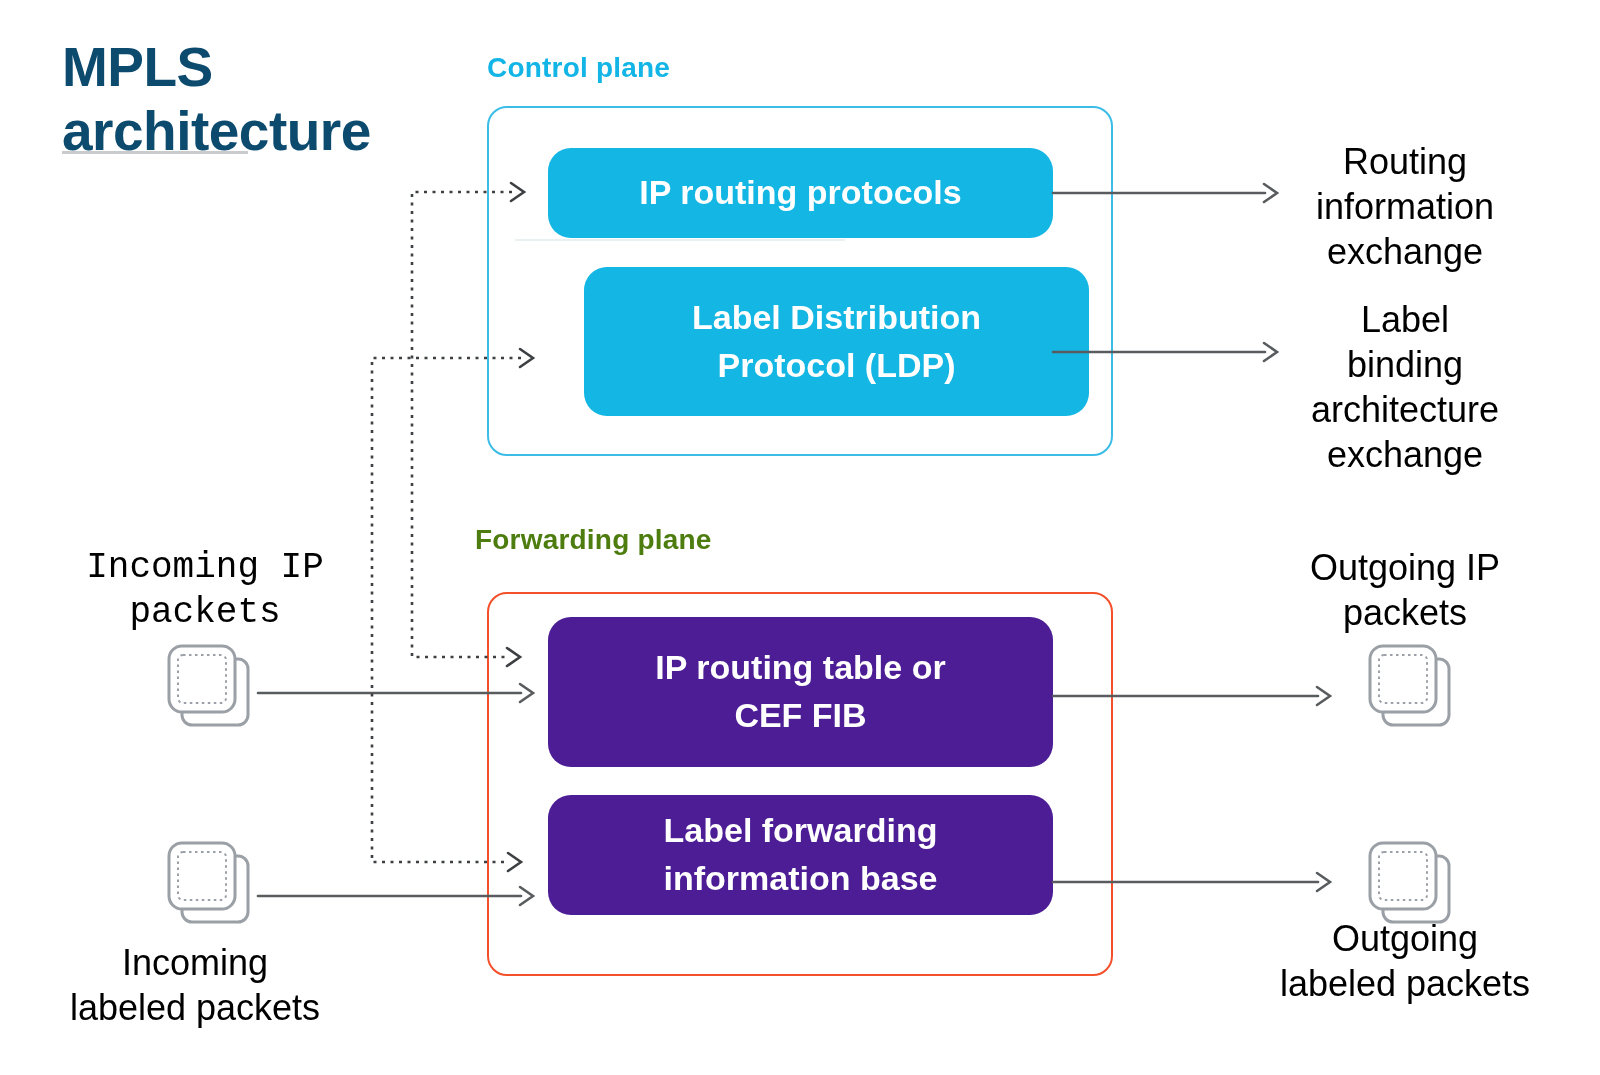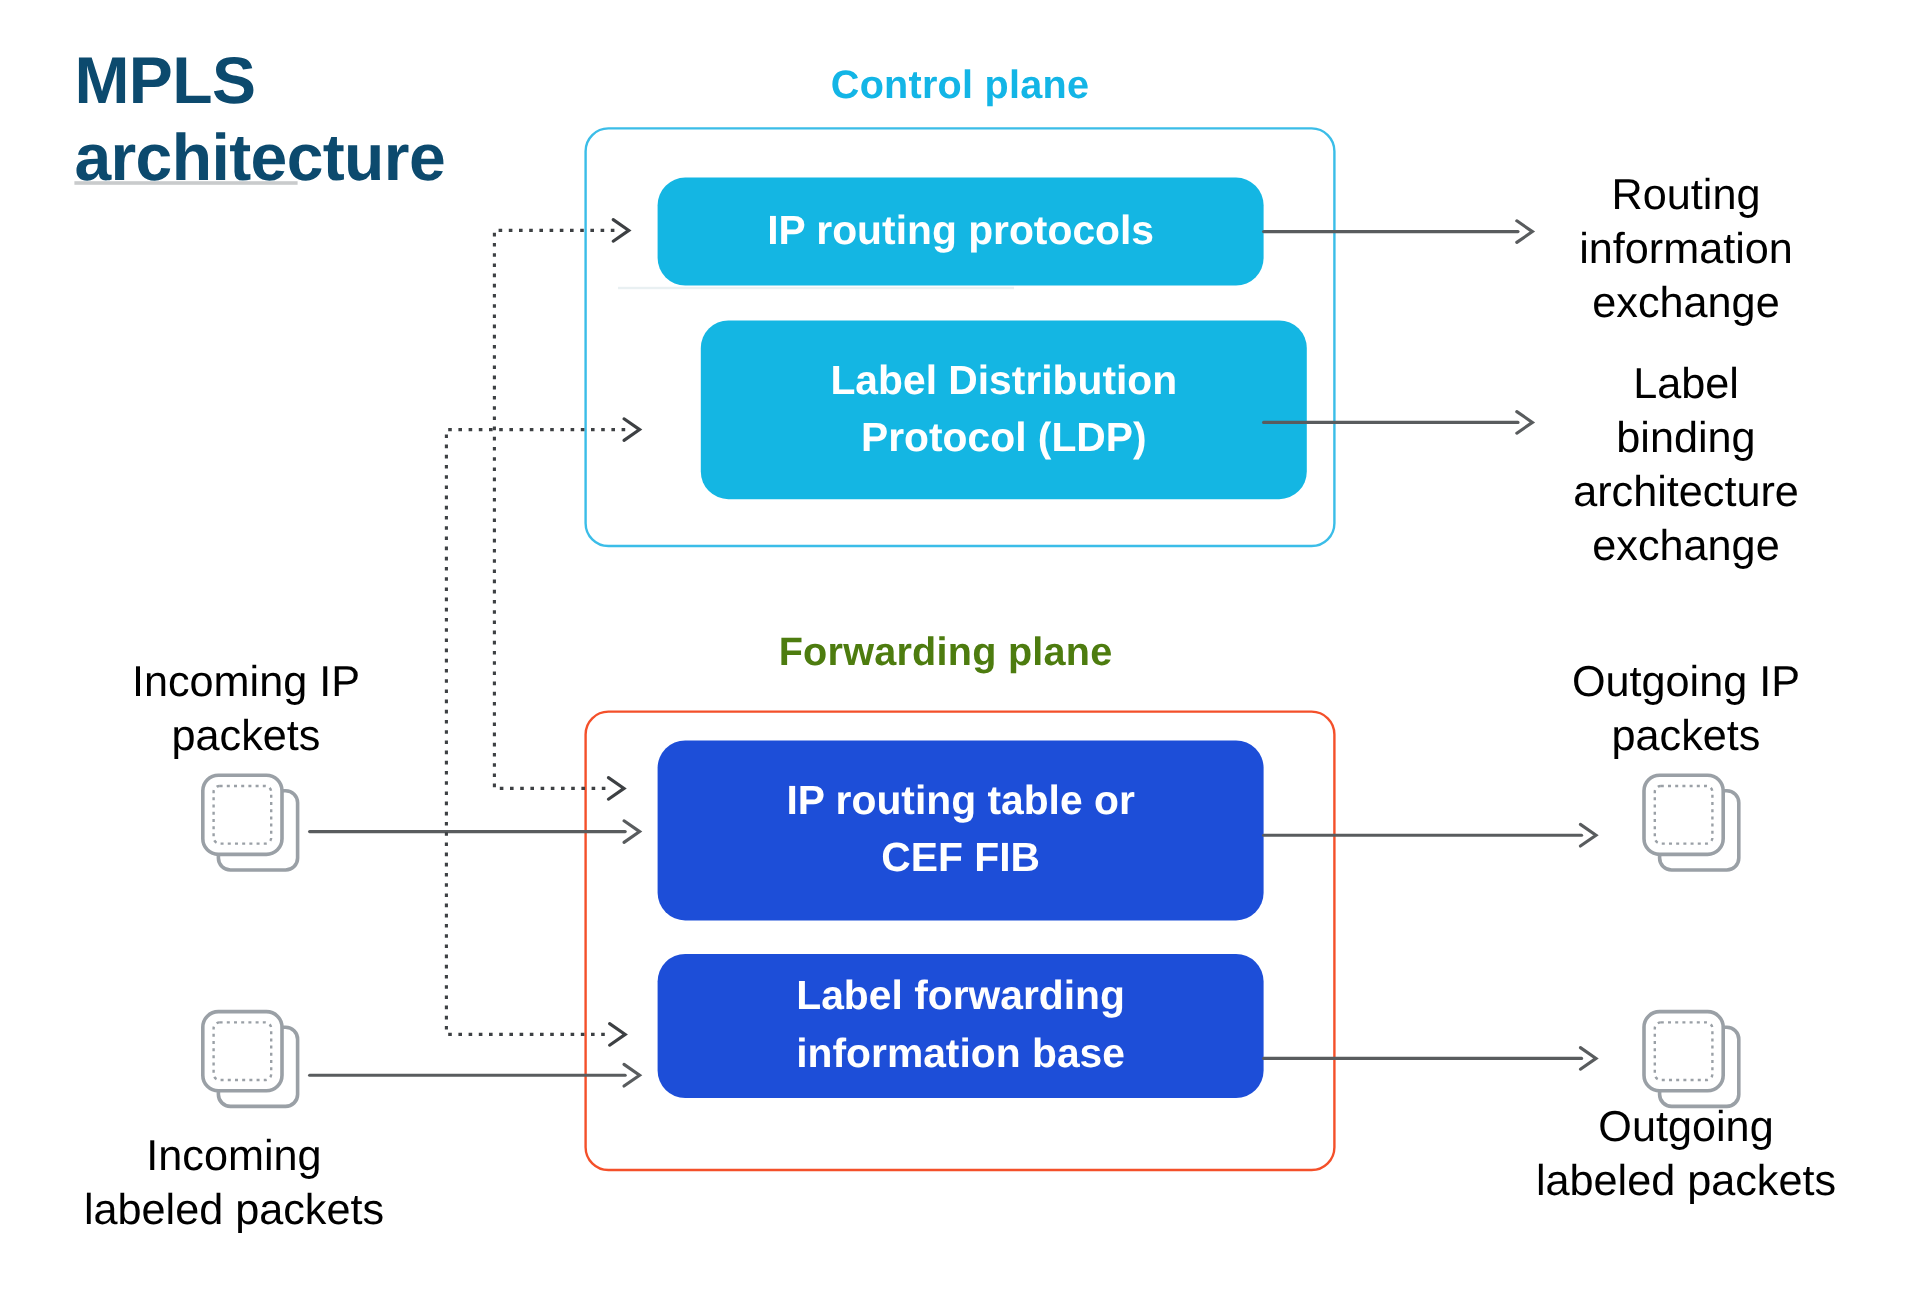--- a/index.html
+++ b/index.html
@@ -9,48 +9,48 @@
   }
   .abs{position:absolute;}
 
   .title{
     left:62px;top:36px;width:320px;
     font-size:55px;font-weight:700;letter-spacing:-0.5px;
     color:#0c4a6e;line-height:1.16;white-space:pre-line;
   }
   .title-rule{left:62px;top:151px;width:186px;height:3px;background:#c9cbcc;}
 
-  .plane-label{width:626px;text-align:center;font-size:33px;font-weight:700;letter-spacing:0.2px;}
+  .plane-label{width:626px;text-align:left;font-size:28px;font-weight:700;letter-spacing:0.2px;}
   .cp-label{left:487px;top:52px;color:#13b5e6;}
   .fp-label{left:475px;top:524px;color:#4d7c0f;}
 
   .plane-frame{width:622px;border-radius:20px;background:transparent;}
   .cp-frame{left:487px;top:106px;height:346px;border:2px solid #3bbde8;}
   .fp-frame{left:487px;top:592px;height:380px;border:2px solid #f4502a;}
 
   .node{
     left:548px;width:505px;border-radius:23px;color:#ffffff;
     font-size:34px;font-weight:600;line-height:1.4;
     display:flex;align-items:center;justify-content:center;
     text-align:center;white-space:pre-line;z-index:3;
   }
   .node-cyan{background:#14b6e3;}
-  .node-orange{background:#1d4ed8;}
+  .node-orange{background:#4c1d95;}
   .node-a{top:148px;height:90px;}
   .node-b{top:267px;height:149px;margin-left:36px;}
   .node-c{top:617px;height:150px;}
   .node-d{top:795px;height:120px;}
 
   .seam{left:515px;top:239px;width:330px;height:2px;background:#e9f0f2;z-index:1;}
 
   .side-label{
     width:300px;color:#000000;font-size:36px;line-height:1.25;
     text-align:center;white-space:pre-line;
   }
-  .in-1{left:55px;top:545px;}
+  .in-1{left:55px;top:545px;font-family:Liberation Mono, monospace;}
   .in-2{left:45px;top:916px;margin-top:24px;}
   .out-1{left:1255px;top:139px;}
   .out-2{left:1255px;top:297px;}
   .out-3{left:1255px;top:545px;}
   .out-4{left:1255px;top:916px;}
 
   .picon{width:90px;height:90px;z-index:2;}
   .picon-in1{left:165px;top:642px;}
   .picon-in2{left:165px;top:839px;}
   .picon-out1{left:1366px;top:642px;}

